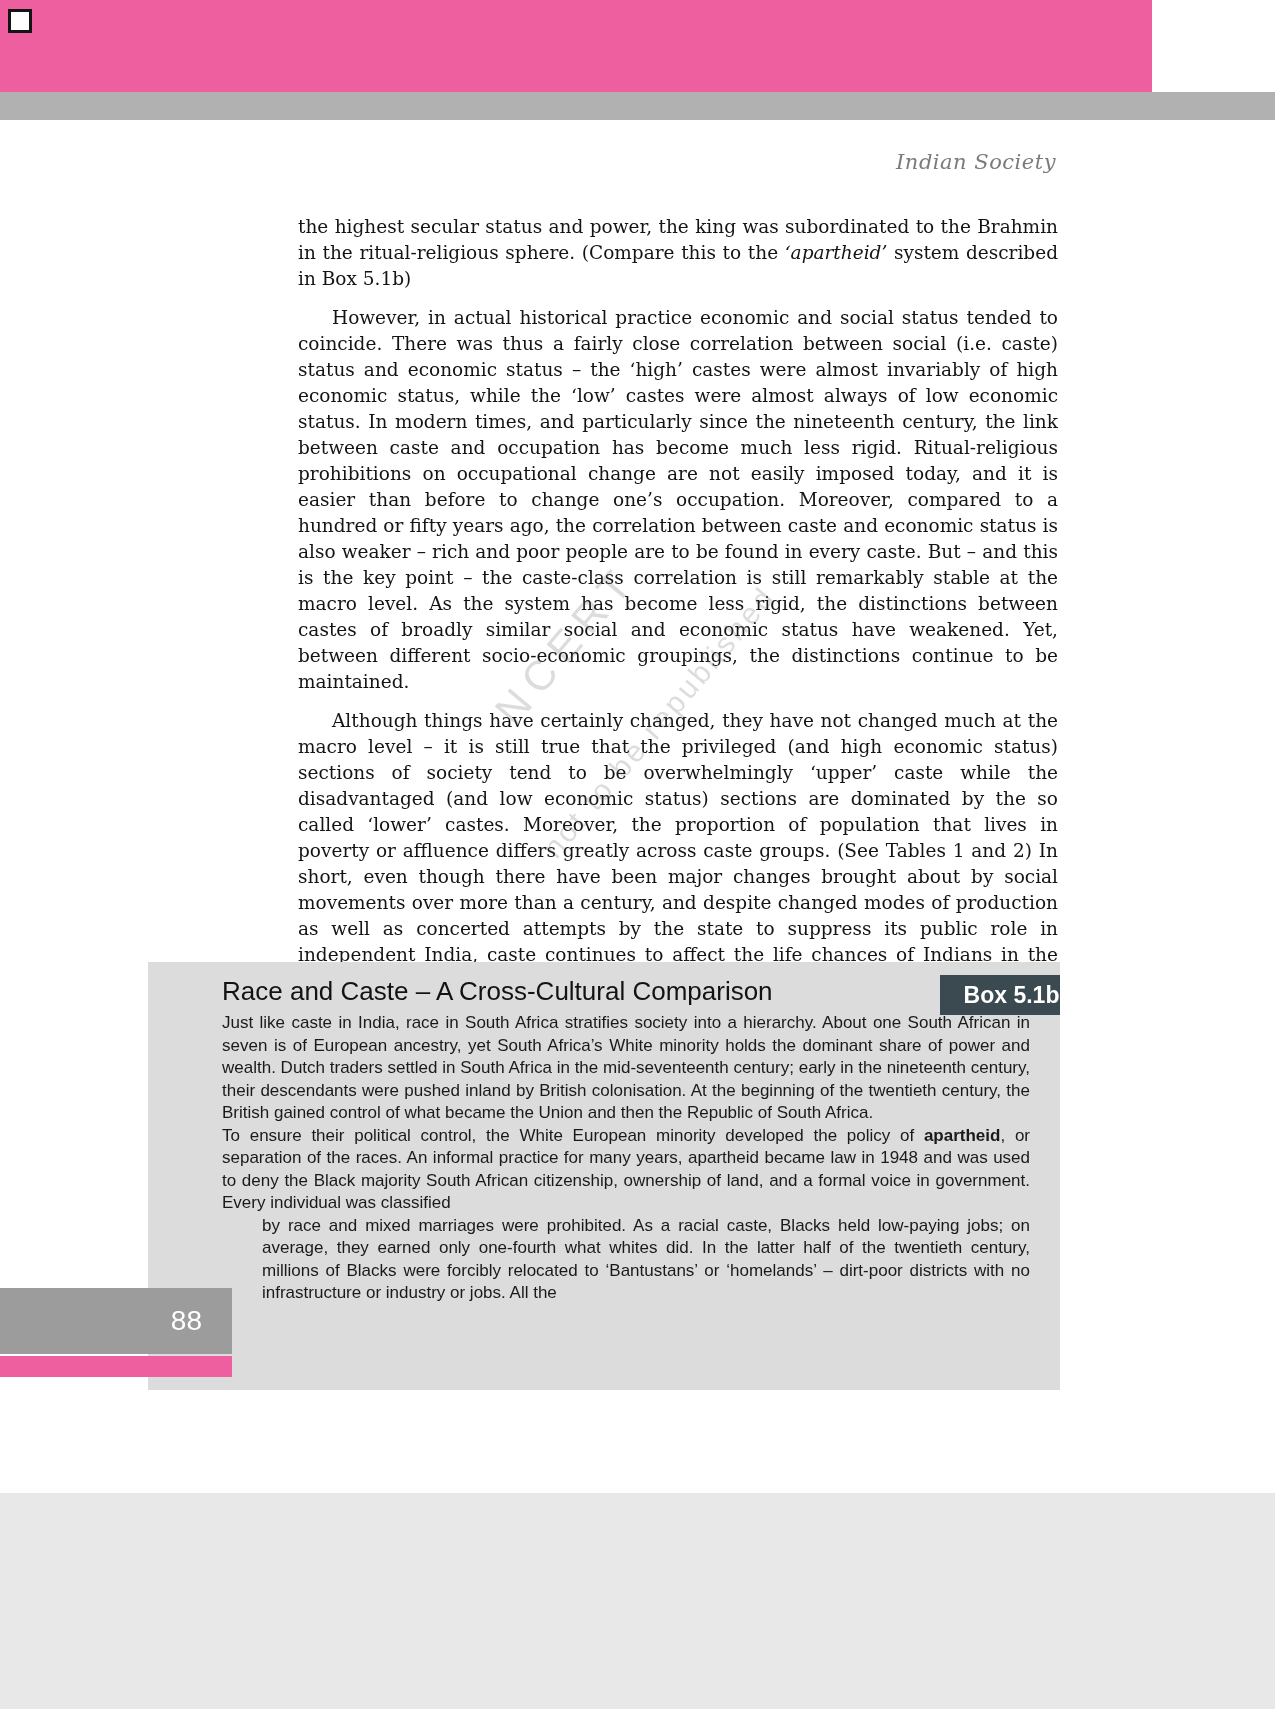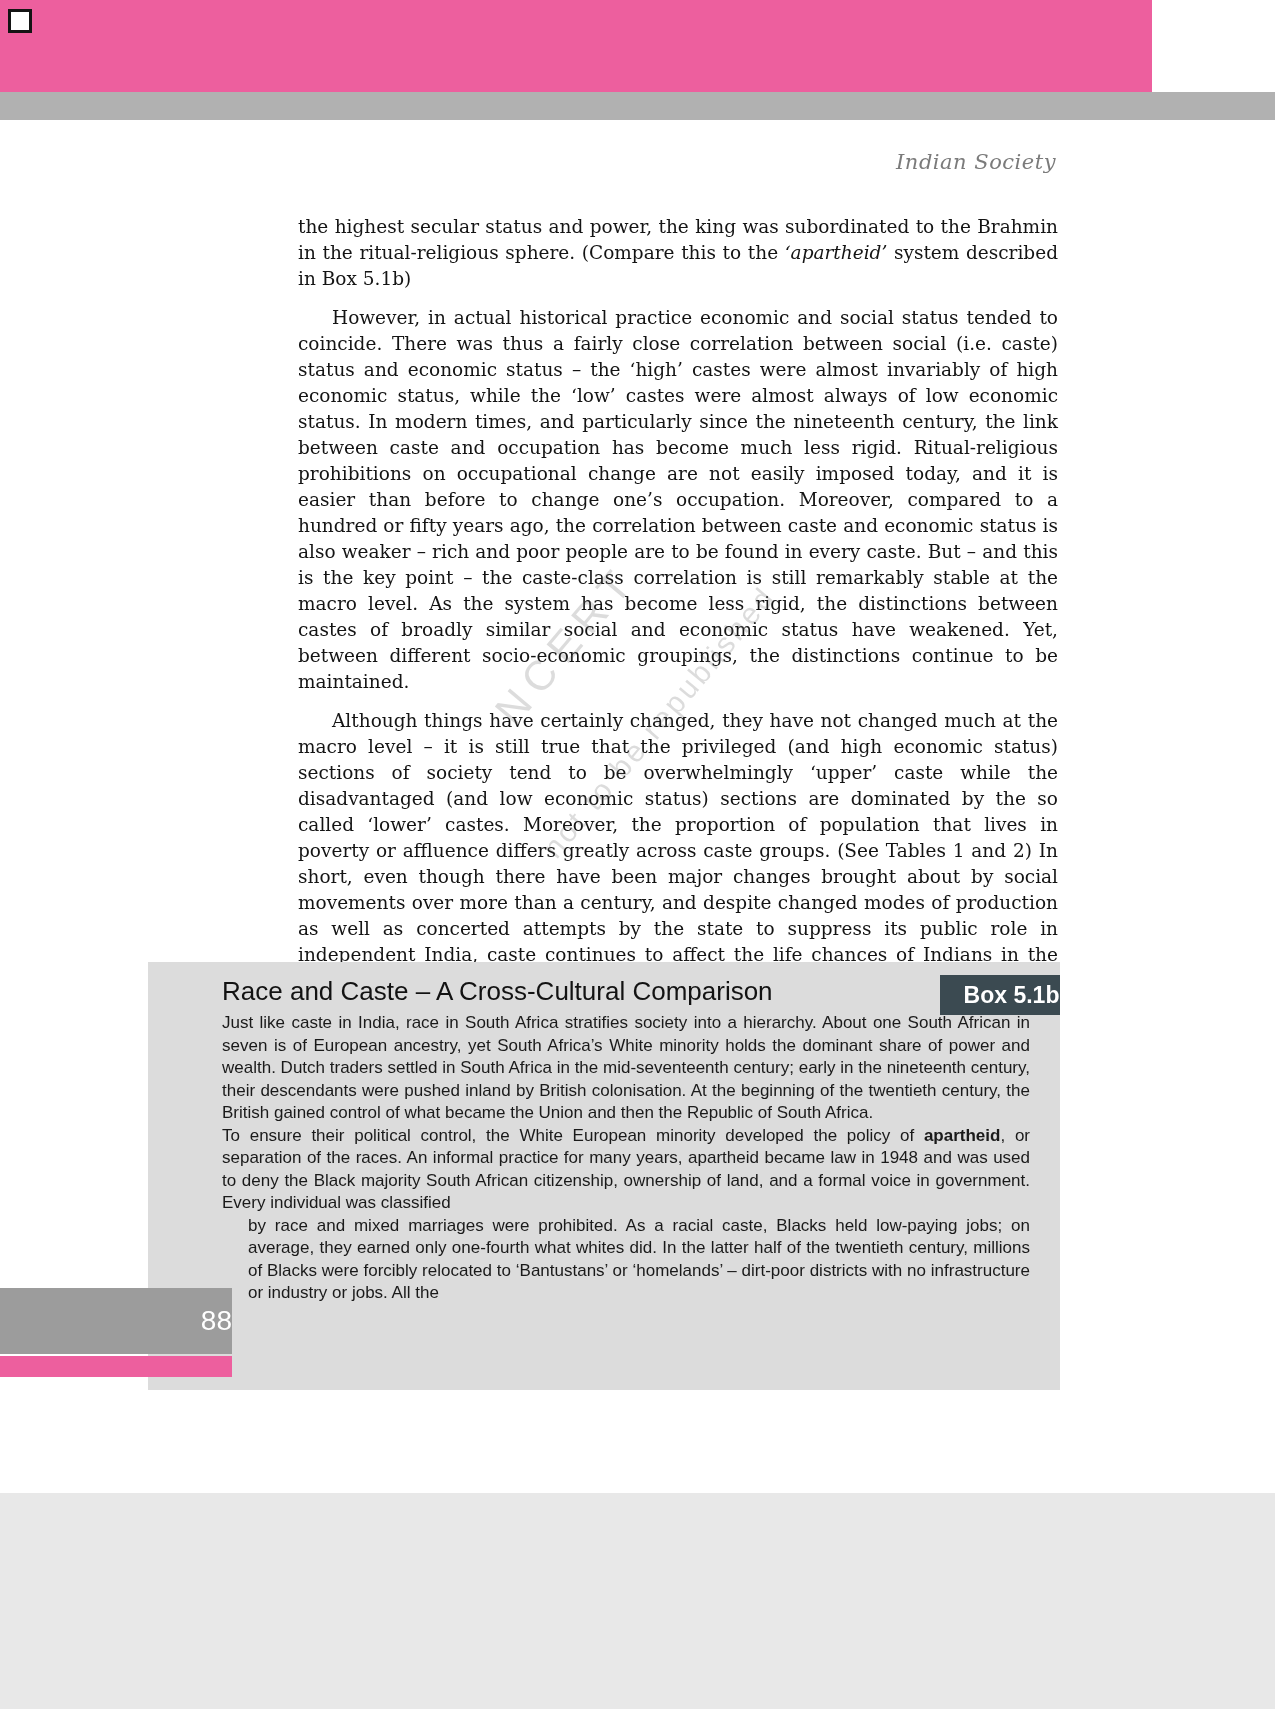--- a/index.html
+++ b/index.html
@@ -100,32 +100,33 @@
     margin-bottom:5px;
     width:700px;
   }
   .feature-box .box-para {
     font-family:"Liberation Sans", sans-serif;
     font-size:17px;
     line-height:22.5px;
     color:#1a1a1a;
     text-align:justify;
   }
-  .feature-box .box-para.wrap-indent { margin-left:26px; }
+  .feature-box .box-para.wrap-indent { margin-left:40px; }
   .feature-box .box-para b { font-weight:bold; }
 
   
   .pagenum-tab {
     position:absolute; left:0; top:1288px;
     width:232px; height:66px;
     background:#9c9c9c;
     color:#ffffff;
     font-family:"Liberation Sans", sans-serif;
     font-size:28px;
     display:flex; align-items:center; justify-content:flex-end;
+    padding-right:30px;
     z-index:3;
   }
   .pagenum-pink-bar {
     position:absolute; left:0; top:1356px;
     width:232px; height:21px;
     background:#ed5f9e;
     z-index:3;
   }
 
   

